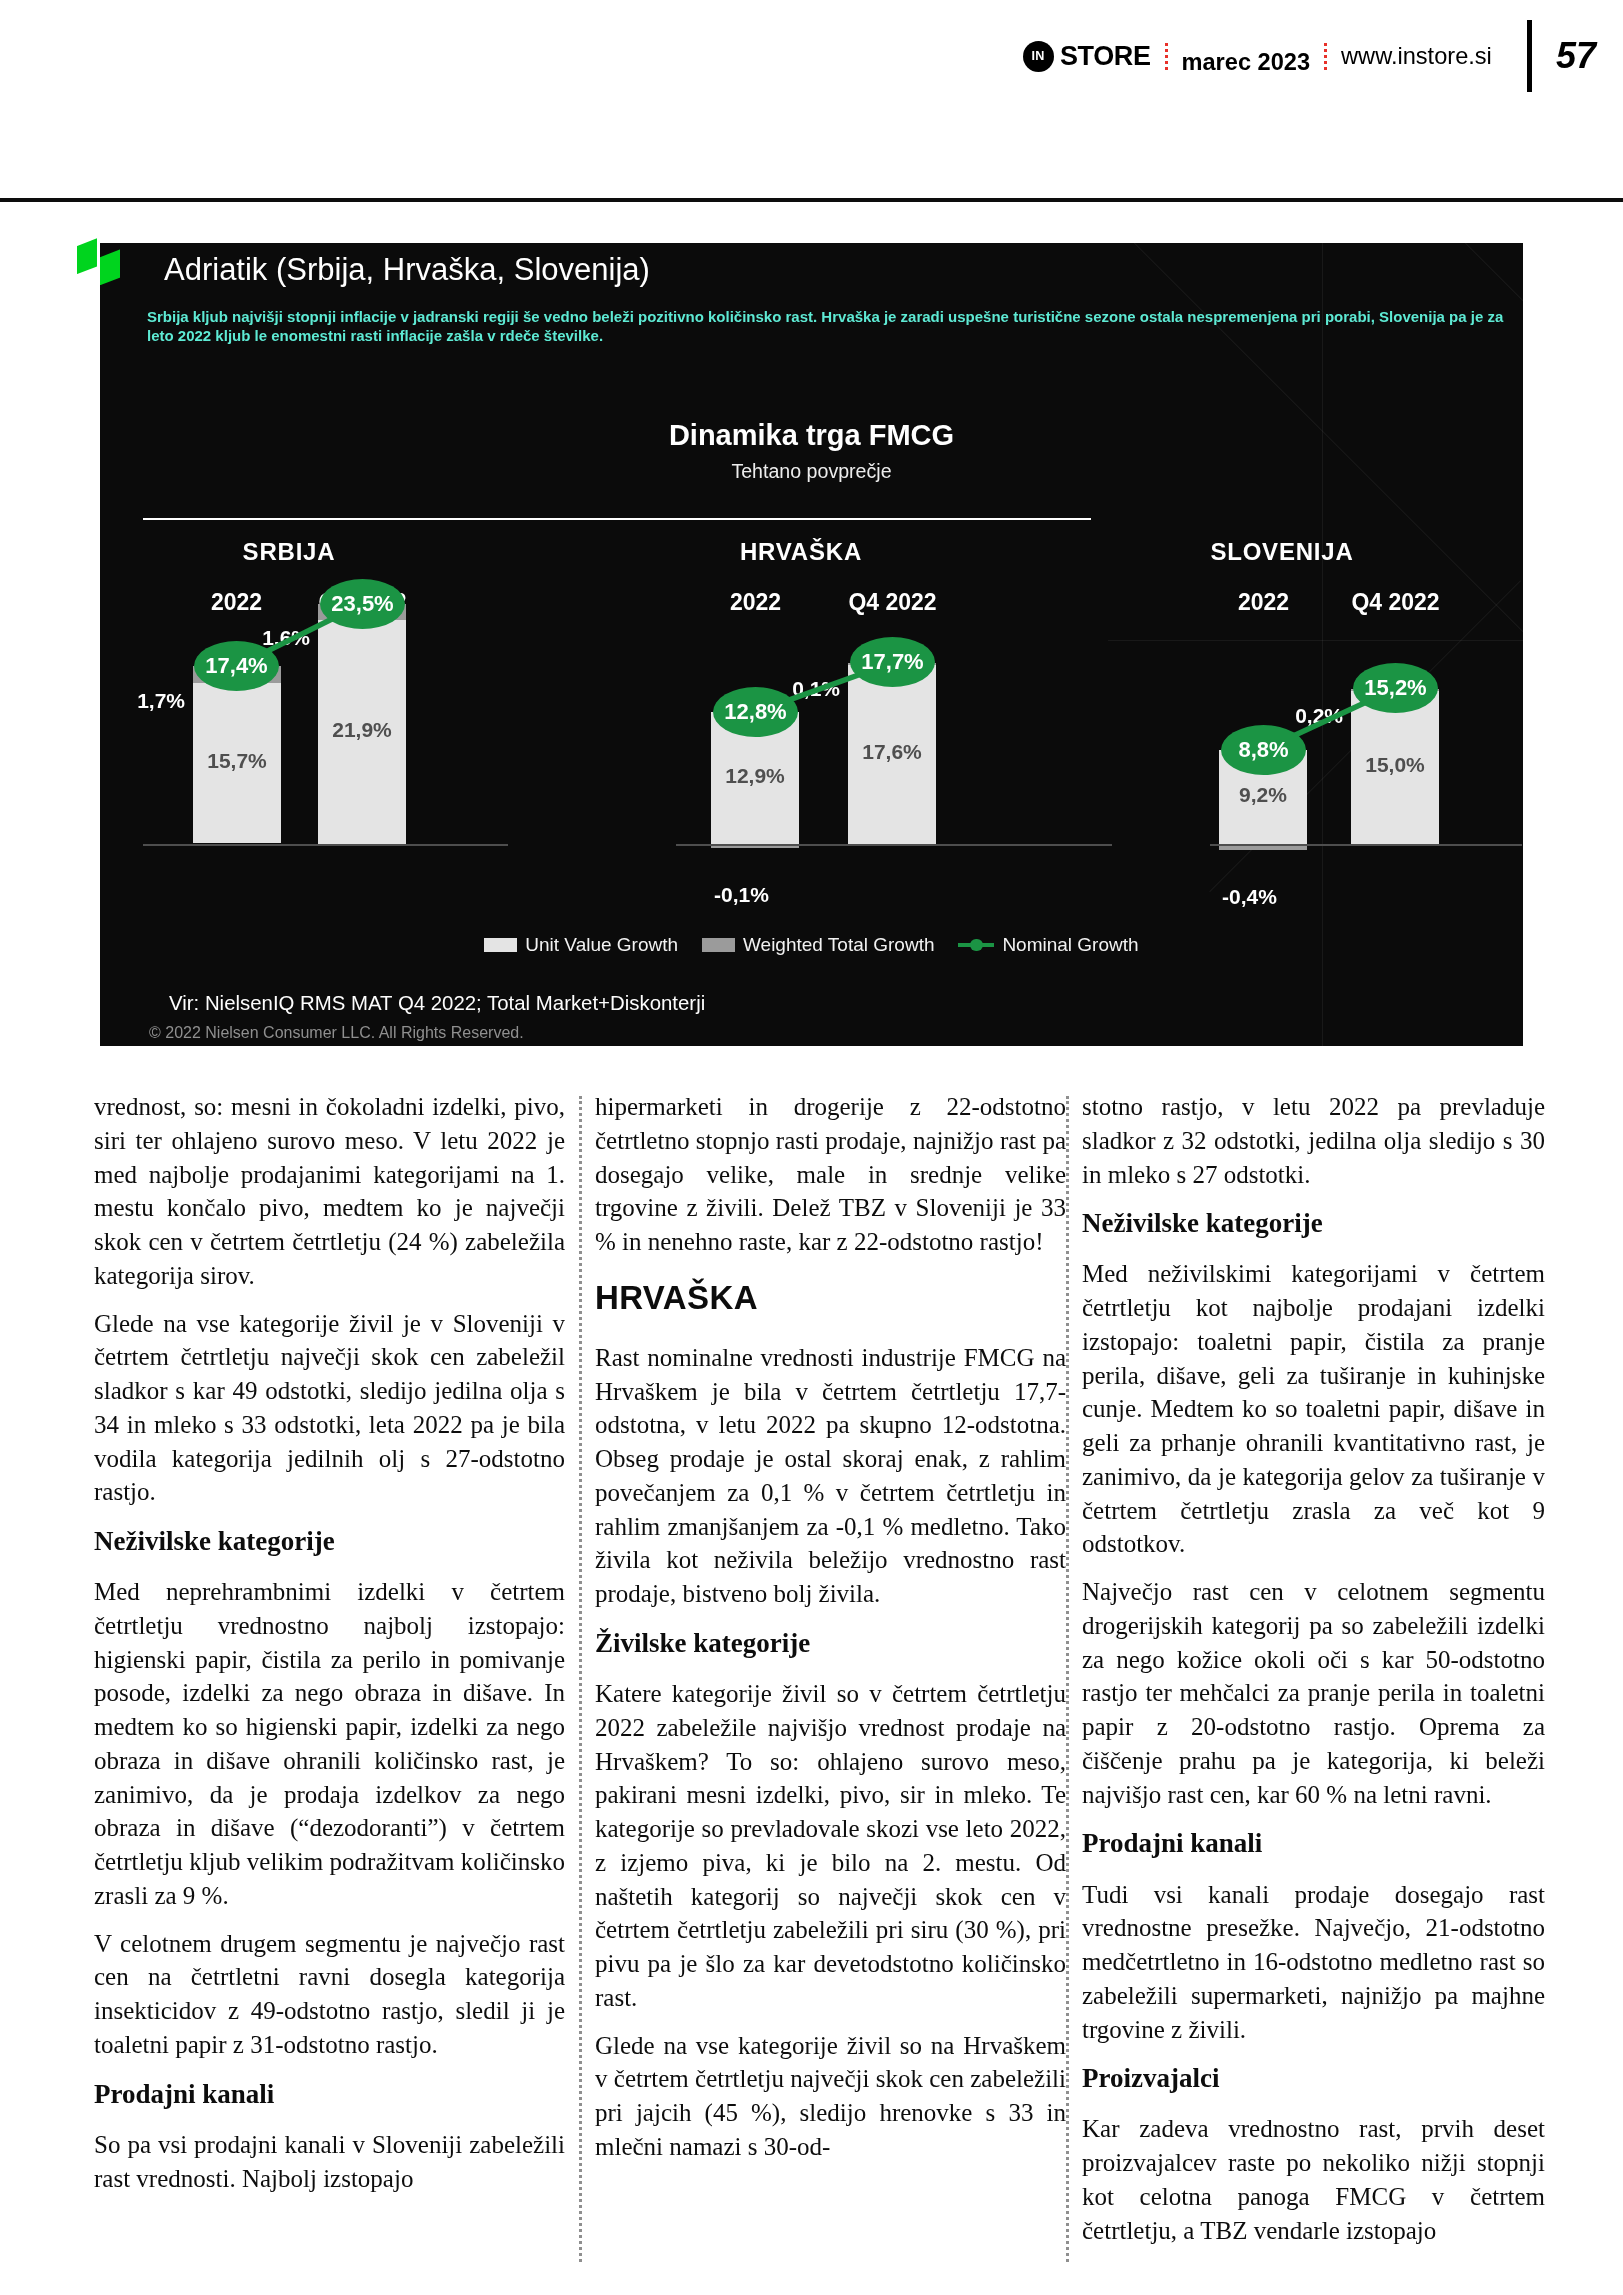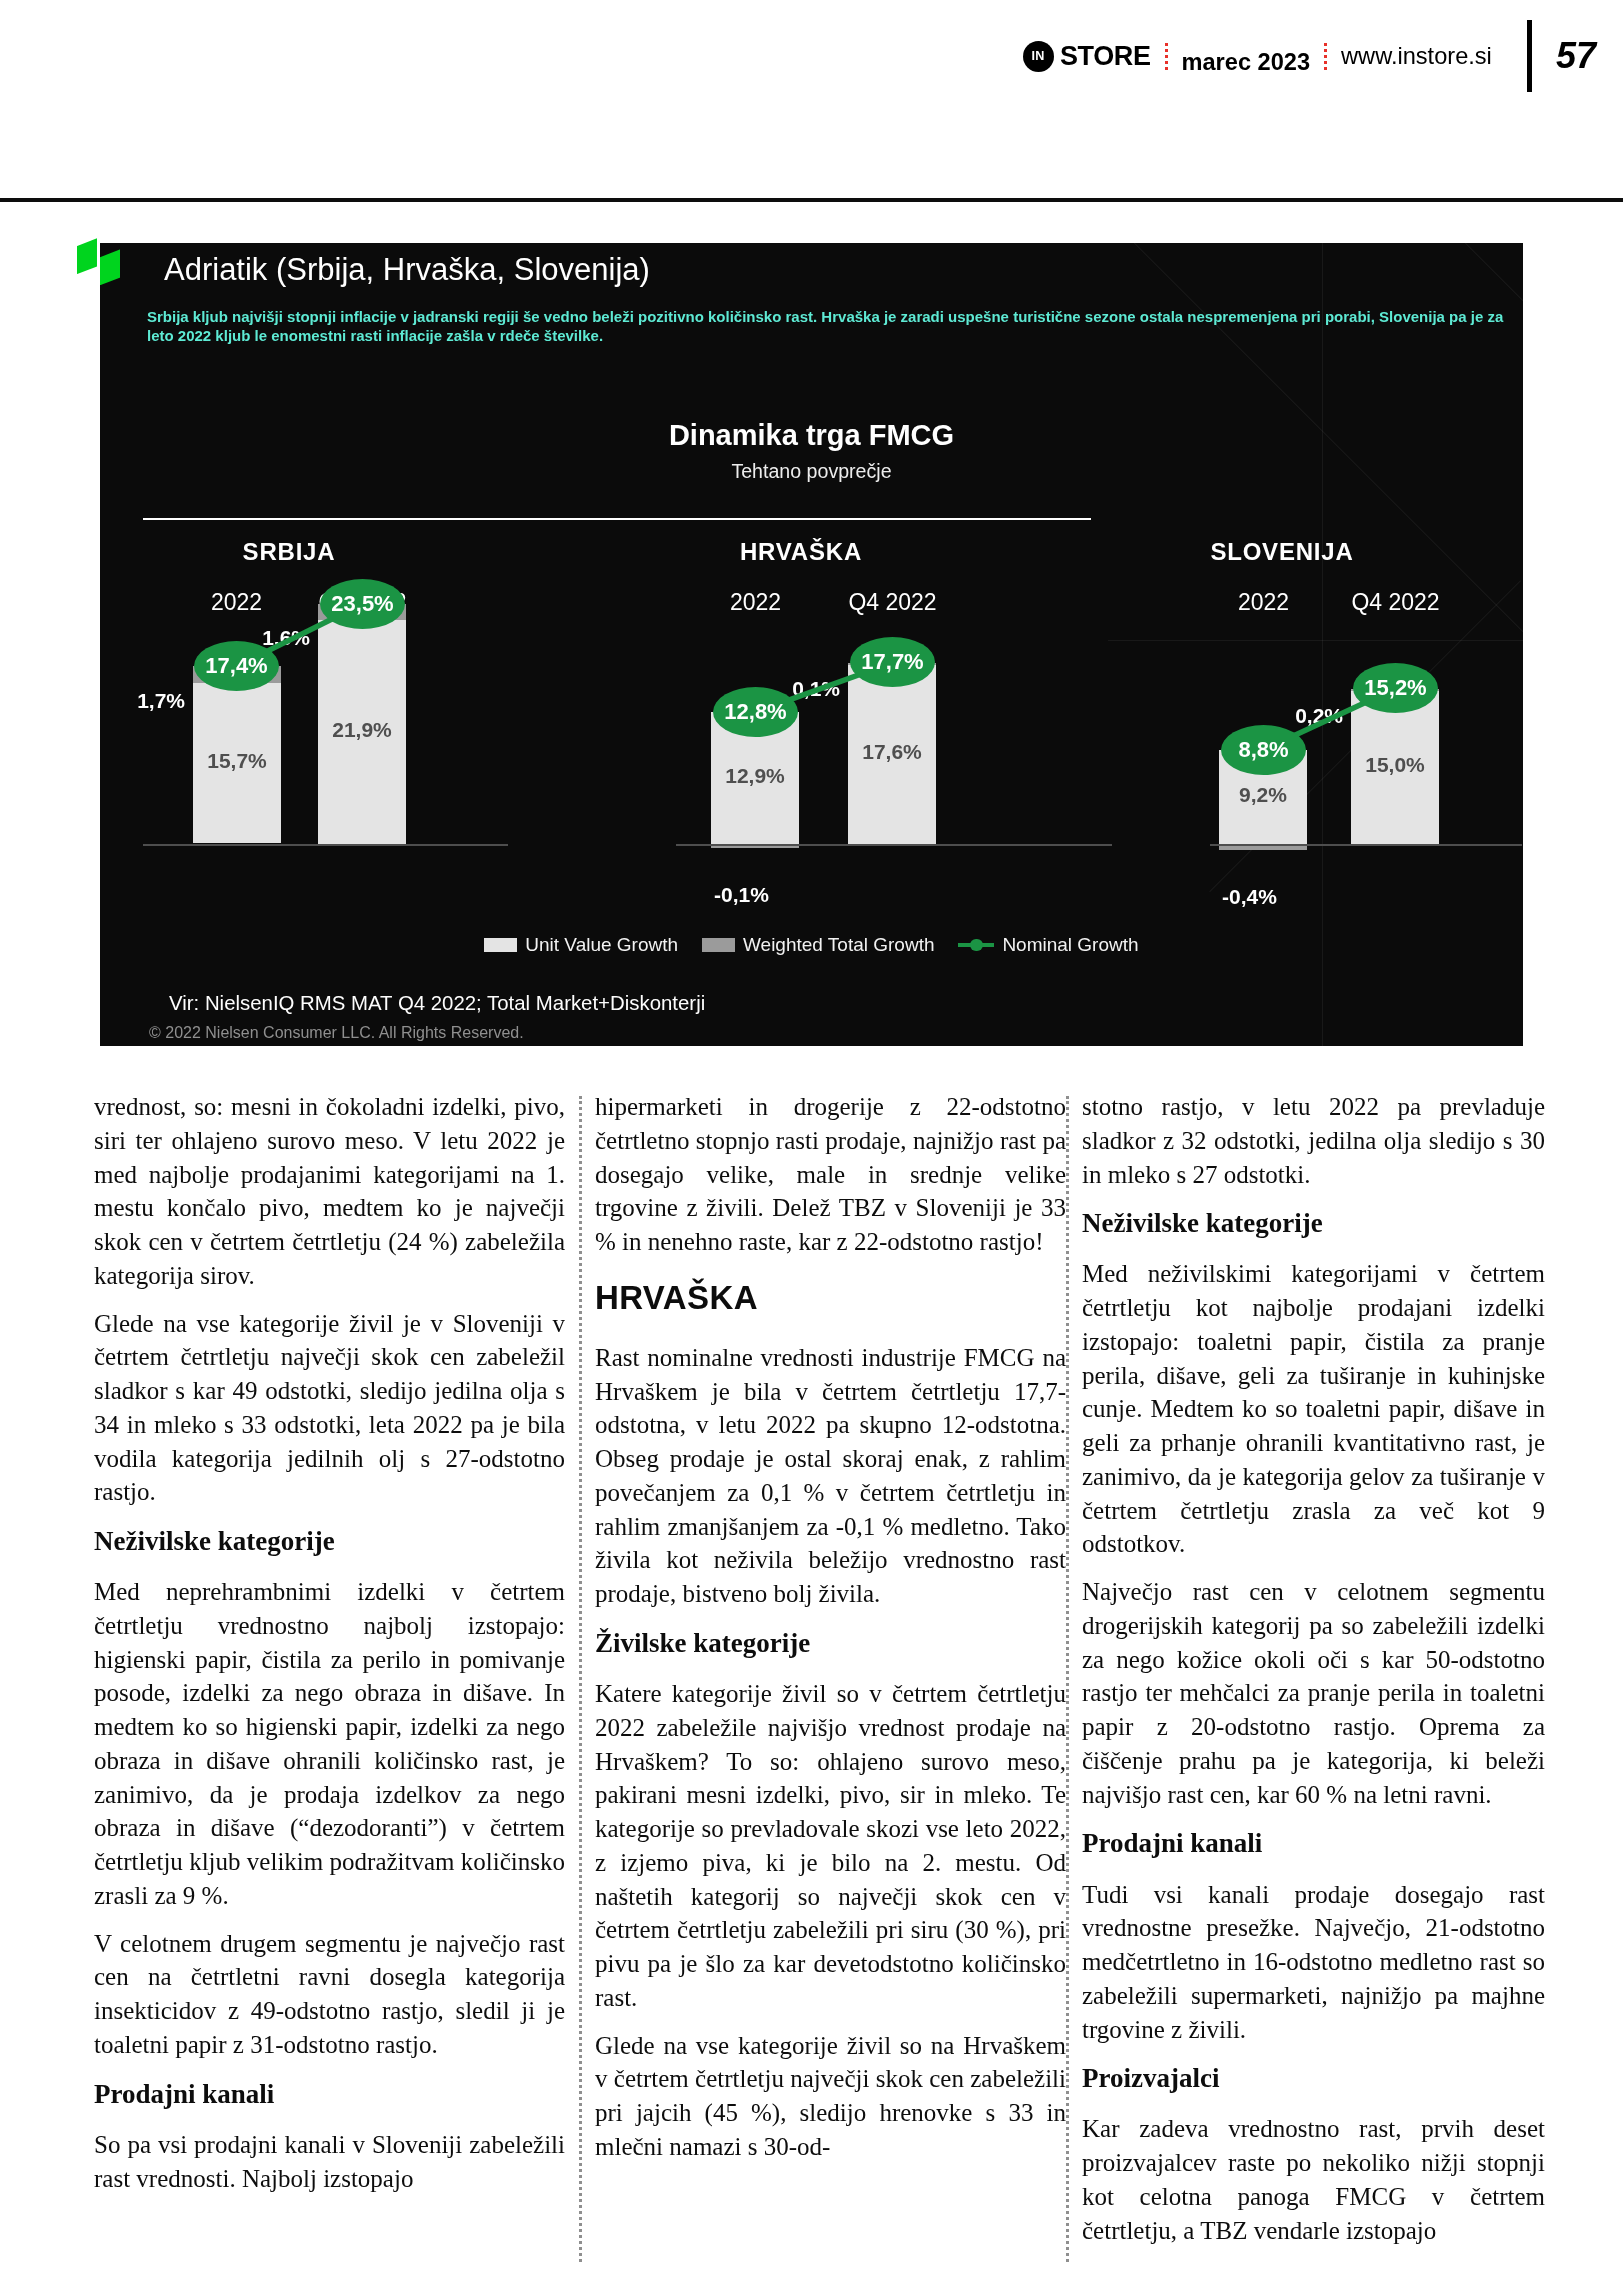--- a/index.html
+++ b/index.html
@@ -39,21 +39,21 @@
   .pat{position:absolute;background:rgba(255,255,255,.06);}
   .pat.v1{left:1222px;top:0;width:0.8px;height:100%;}
   .pat.h1{left:1008px;top:397px;width:415px;height:0.8px;}
   .pat.d1{left:1004px;top:-31px;width:864px;height:0.8px;transform:rotate(45deg);transform-origin:left top;}
   .pat.d2{left:1335px;top:-31px;width:550px;height:0.8px;transform:rotate(45deg);transform-origin:left top;}
   .pat.d3{left:1421px;top:338px;width:440px;height:0.8px;transform:rotate(135deg);transform-origin:left top;}
 
   
   #chart-area{position:absolute;left:0;top:0;width:1423px;height:803px;}
   .c-header{position:absolute;font-size:24px;font-weight:800;letter-spacing:0.8px;color:#fff;text-align:center;}
-  .c-year{position:absolute;font-size:23px;font-weight:400;color:#fff;text-align:center;}
+  .c-year{position:absolute;font-size:23px;font-weight:700;color:#fff;text-align:center;}
   .c-axis{position:absolute;height:2.4px;background:#4e4e4e;z-index:1;}
   .c-bar{position:absolute;background:#e4e4e4;z-index:1;}
   .c-cap{position:absolute;background:#9b9b9b;z-index:1;}
   .c-uvlabel{position:absolute;font-size:21px;font-weight:800;color:#4f4f4f;text-align:center;z-index:2;}
   .c-wvlabel{position:absolute;font-size:21px;font-weight:800;color:#fff;z-index:2;margin-top:29px;}
   .c-ellipse{position:absolute;width:85px;height:50px;border-radius:50%;background:#1b9444;
              display:flex;align-items:center;justify-content:center;
              font-size:22px;font-weight:800;color:#fff;z-index:4;}
   #chart-lines{position:absolute;left:0;top:0;z-index:3;}
 

